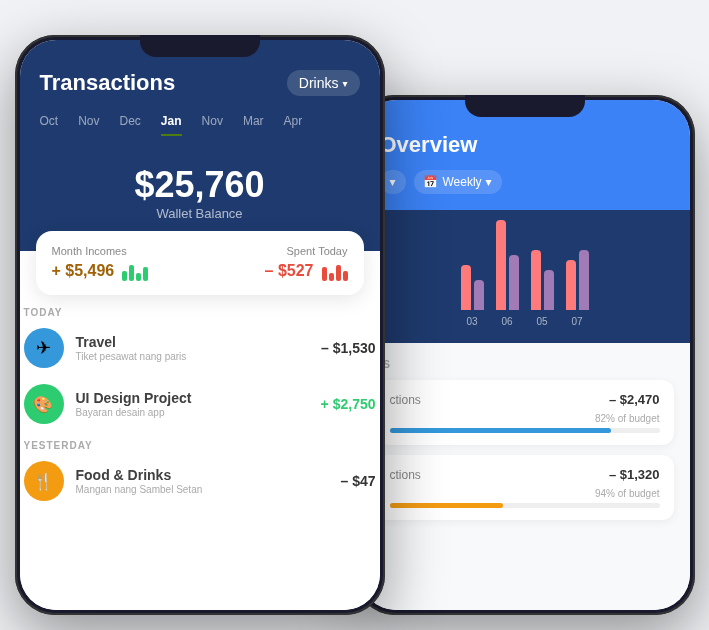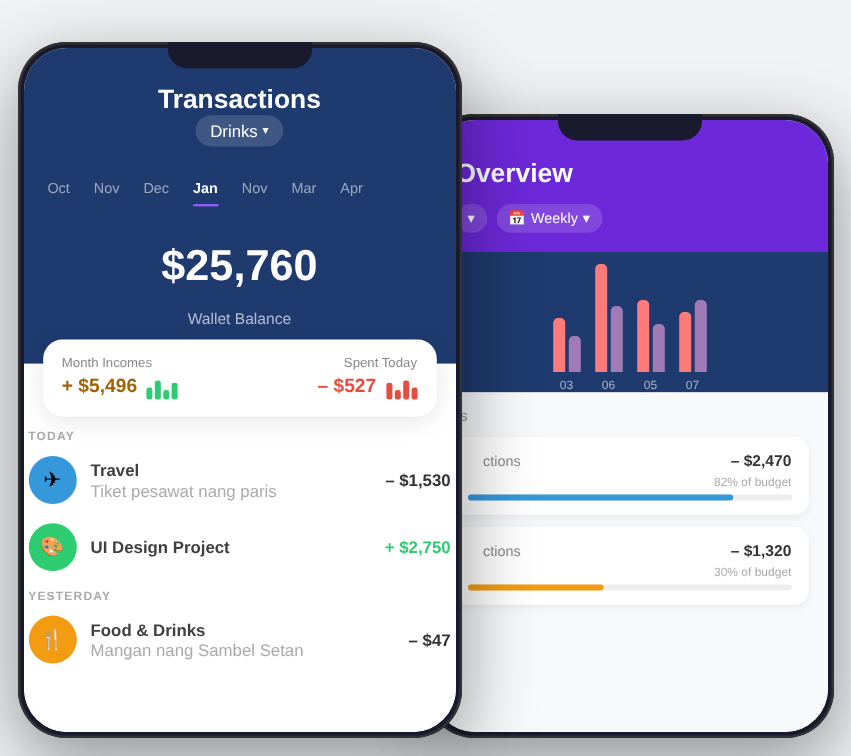--- a/index.html
+++ b/index.html
@@ -73,24 +73,23 @@
     }
 
     .phone-left .header {
       background: #1e3a6e;
       padding: 30px 20px 0 20px;
       flex-shrink: 0;
     }
 
     .phone-left .header-top {
       display: flex;
-      align-items: center;
+      align-items: flex-start;
       justify-content: space-between;
-      margin-bottom: 24px;
-      flex-direction: column;
+      margin-bottom: 14px;
     }
 
     .phone-left .title {
       color: #fff;
       font-size: 22px;
       font-weight: 700;
     }
 
     .monthly-badge {
       background: rgba(255,255,255,0.15);
@@ -121,35 +120,35 @@
     .month-nav .month-item {
       color: rgba(255,255,255,0.55);
       font-size: 12px;
       padding: 4px 0;
       cursor: pointer;
     }
 
     .month-nav .month-item.active {
       color: #fff;
       font-weight: 700;
-      border-bottom: 2px solid #8b5cf6;
+      border-bottom: 2px solid #4d7c0f;
       padding-bottom: 6px;
     }
 
     .balance-section {
       background: #1e3a6e;
       padding: 20px 20px 30px 20px;
       text-align: center;
     }
 
     .balance-amount {
       color: #fff;
       font-size: 36px;
       font-weight: 700;
-      margin-bottom: 16px;
+      margin-bottom: 0;
     }
 
     .balance-label {
       color: rgba(255,255,255,0.65);
       font-size: 13px;
     }
 
     .stats-card {
       margin: -20px 16px 0 16px;
       background: #fff;
@@ -244,21 +243,21 @@
       flex: 1;
     }
 
     .tx-name {
       font-size: 14px;
       font-weight: 600;
       color: #404040;
     }
 
     .tx-sub {
-      font-size: 14px;
+      font-size: 10px;
       color: #aaa;
       margin-top: 1px;
     }
 
     .tx-amount {
       font-size: 14px;
       font-weight: 600;
     }
 
     .tx-amount.neg { color: #333; }
@@ -281,21 +280,21 @@
       width: 100%;
       height: 100%;
       background: #fff;
       border-radius: 32px;
       overflow: hidden;
       display: flex;
       flex-direction: column;
     }
 
     .phone-right .header {
-      background: #6d28d9;
+      background: #3b82f6;
       padding: 32px 37px 0 20px;
     }
 
     .phone-right .overview-title {
       color: #fff;
       font-size: 22px;
       font-weight: 700;
       margin-bottom: 12px;
     }
 
@@ -316,21 +315,21 @@
       cursor: pointer;
     }
 
     .ctrl-badge span {
       color: #fff;
       font-size: 12px;
     }
 
     .chart-section {
       background: #1e3a6e;
-      padding: 10px 20px 0 20px;
+      padding: 10px 20px 16px 20px;
       display: flex;
       align-items: flex-end;
       gap: 12px;
       justify-content: center;
     }
 
     .chart-bar-group {
       display: flex;
       flex-direction: column;
       align-items: center;
@@ -381,21 +380,20 @@
     .budget-row {
       display: flex;
       justify-content: space-between;
       align-items: center;
       margin-bottom: 6px;
     }
 
     .budget-name {
       font-size: 12px;
       color: #888;
-      margin-left: 13px;
     }
 
     .budget-amount {
       font-size: 13px;
       font-weight: 600;
       color: #333;
     }
 
     .budget-sub {
       font-size: 10px;
@@ -488,20 +486,21 @@
               <div class="tx-name">Travel</div>
               <div class="tx-sub">Tiket pesawat nang paris</div>
             </div>
             <span class="tx-amount neg">– $1,530</span>
           </div>
 
           <div class="transaction-item">
             <div class="tx-icon green" style="font-size:16px">🎨</div>
             <div class="tx-info">
               <div class="tx-name">UI Design Project</div>
+              <div class="tx-sub">Bayaran desain app</div>
             </div>
             <span class="tx-amount pos">+ $2,750</span>
           </div>
 
           <div class="section-label">YESTERDAY</div>
 
           <div class="transaction-item">
             <div class="tx-icon yellow" style="font-size:16px">🍴</div>
             <div class="tx-info">
               <div class="tx-name">Food &amp; Drinks</div>
@@ -587,21 +586,21 @@
             </div>
           </div>
 
           <div class="budget-item">
             <div class="budget-row">
               <span class="budget-name">ctions</span>
               <span class="budget-amount">– $1,320</span>
             </div>
             <div class="budget-row" style="margin-bottom:4px">
               <span></span>
-              <span class="budget-sub">30% of budget</span>
+              <span class="budget-sub">94% of budget</span>
             </div>
             <div class="progress-bar">
               <div class="progress-fill orange" style="width:42%"></div>
             </div>
           </div>
 
         </div>
 
       </div>
     </div>

